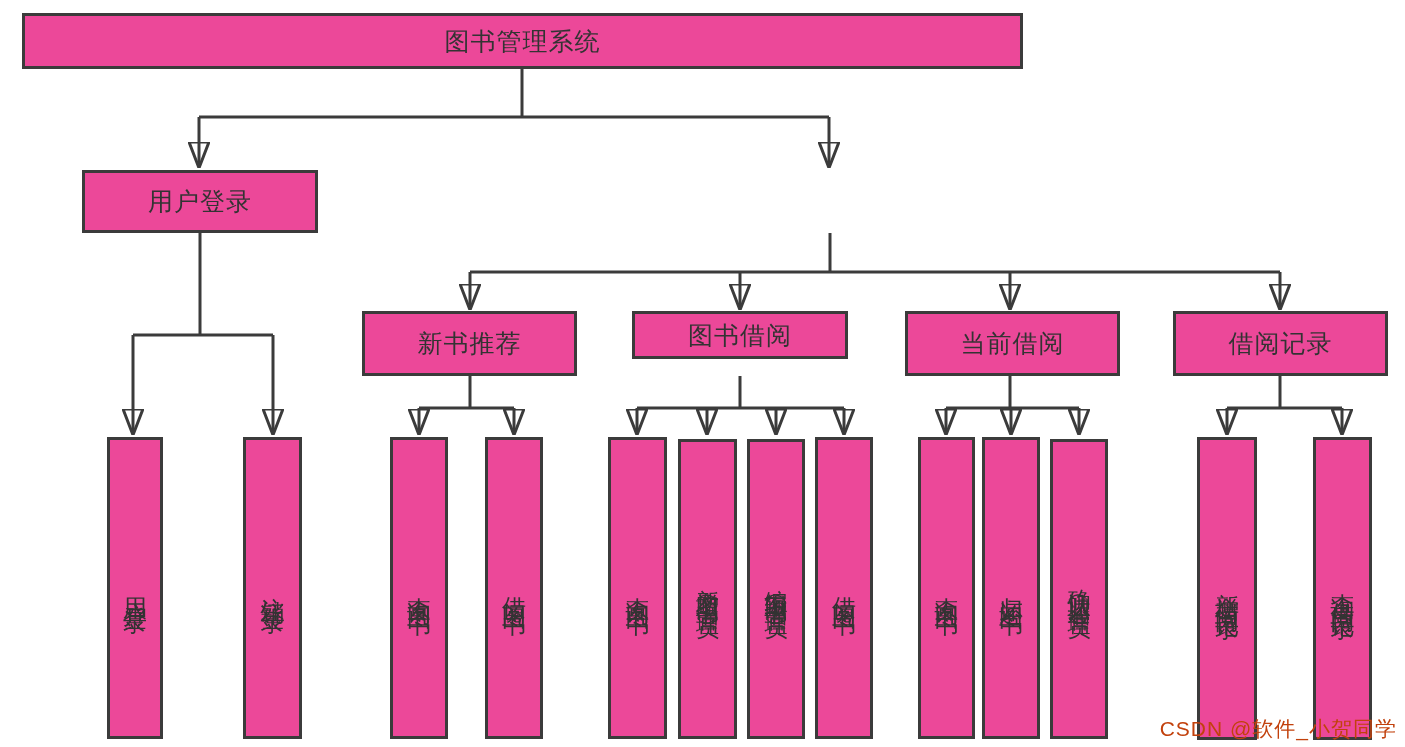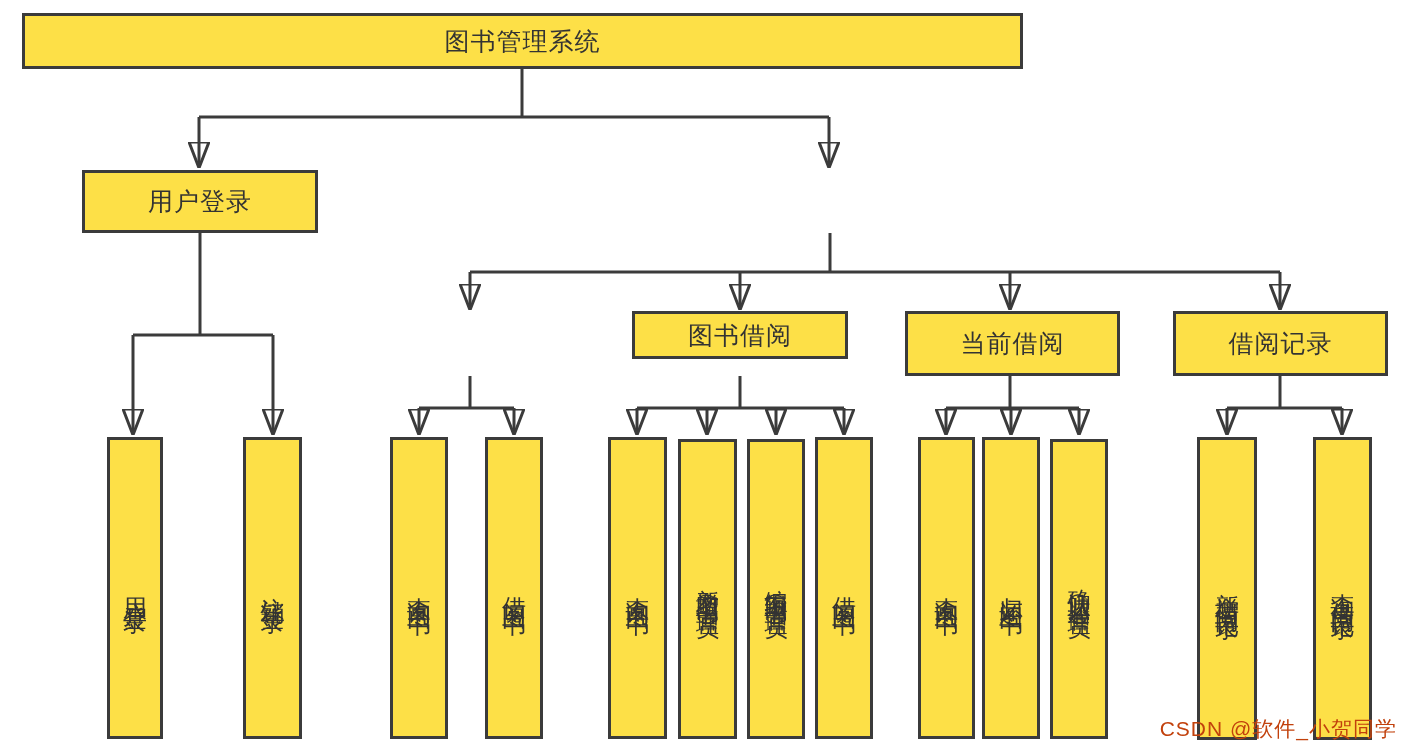--- a/index.html
+++ b/index.html
@@ -9,21 +9,21 @@
     width:1405px; height:747px;
     background:#ffffff;
     overflow:hidden;
   }
   .edges { position:absolute; left:0; top:0; width:1405px; height:747px; }
   .edges path { stroke:#3b3b3b; stroke-width:3; fill:none; }
   .box {
     position:absolute;
     box-sizing:border-box;
     border:3px solid #3b3b3b;
-    background:#fde047;
+    background:#ec4899;
     display:flex;
     align-items:center;
     justify-content:center;
     color:#333333;
     font-size:25px;
     letter-spacing:1px;
     text-align:center;
     white-space:nowrap;
   }
   .v {
@@ -109,20 +109,21 @@
       <path d="M1227 408 H1342"></path>
       <path d="M1227 408 V433" marker-end="url(#arr)"></path>
       <path d="M1342 408 V433" marker-end="url(#arr)"></path>
     </g>
   </svg>
 
   <div class="box" style="left:22px; top:13px; width:1001px; height:56px;">图书管理系统</div>
 
   <div class="box" style="left:82px; top:170px; width:236px; height:63px;">用户登录</div>
 
+  <div class="box" style="left:362px; top:311px; width:215px; height:65px;">新书推荐</div>
   <div class="box" style="left:632px; top:311px; width:216px; height:48px;">图书借阅</div>
   <div class="box" style="left:905px; top:311px; width:215px; height:65px;">当前借阅</div>
   <div class="box" style="left:1173px; top:311px; width:215px; height:65px;">借阅记录</div>
 
   <div class="box v" style="left:107px; top:437px; width:56px; height:302px;">用户登录</div>
   <div class="box v" style="left:243px; top:437px; width:59px; height:302px;">注销登录</div>
 
   <div class="box v" style="left:390px; top:437px; width:58px; height:302px;">查询图书</div>
   <div class="box v" style="left:485px; top:437px; width:58px; height:302px;">借阅图书</div>
 

